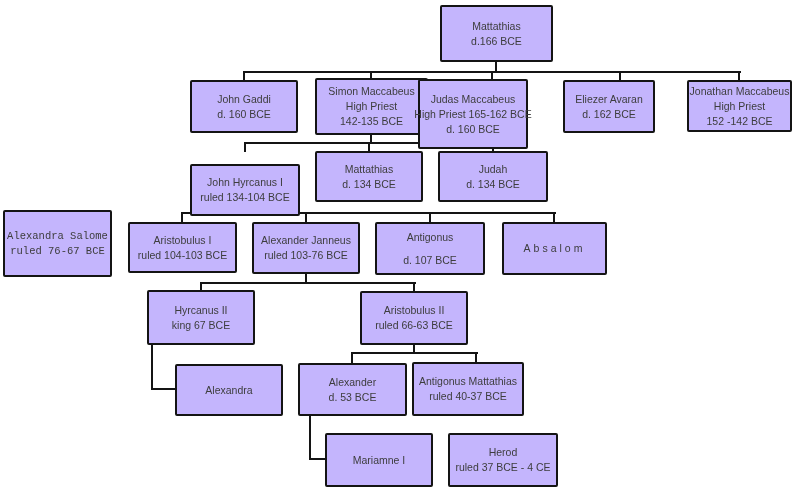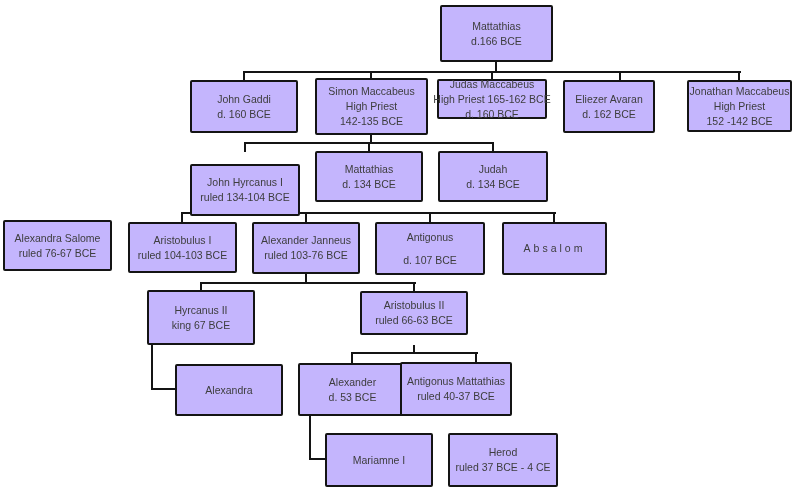--- a/index.html
+++ b/index.html
@@ -54,21 +54,21 @@
       </div>
       <div class="node" style="left: 190px; top: 80px; width: 108px; height: 53px;">
         <div class="node-line">John Gaddi</div>
         <div class="node-line">d. 160 BCE</div>
       </div>
       <div class="node" style="left: 315px; top: 78px; width: 113px; height: 57px;">
         <div class="node-line">Simon Maccabeus</div>
         <div class="node-line">High Priest</div>
         <div class="node-line">142-135 BCE</div>
       </div>
-      <div class="node" style="left: 437px; top: 79px; width: 110px; height: 40px;">
+      <div class="node" style="left: 418px; top: 79px; width: 110px; height: 70px;">
         <div class="node-line">Judas Maccabeus</div>
         <div class="node-line">High Priest  165-162 BCE</div>
         <div class="node-line">d. 160 BCE</div>
       </div>
       <div class="node" style="left: 563px; top: 80px; width: 92px; height: 53px;">
         <div class="node-line">Eliezer Avaran</div>
         <div class="node-line">d. 162 BCE</div>
       </div>
       <div class="node" style="left: 687px; top: 80px; width: 105px; height: 52px;">
         <div class="node-line">Jonathan Maccabeus</div>
@@ -80,21 +80,21 @@
         <div class="node-line">ruled 134-104 BCE</div>
       </div>
       <div class="node" style="left: 315px; top: 151px; width: 108px; height: 51px;">
         <div class="node-line">Mattathias</div>
         <div class="node-line">d. 134 BCE</div>
       </div>
       <div class="node" style="left: 438px; top: 151px; width: 110px; height: 51px;">
         <div class="node-line">Judah</div>
         <div class="node-line">d. 134 BCE</div>
       </div>
-      <div class="node" style="left: 3px; top: 220px; width: 109px; height: 51px;">
+      <div class="node" style="left: 3px; top: 210px; width: 109px; height: 67px; font-family: Liberation Mono, monospace;">
         <div class="node-line">Alexandra Salome</div>
         <div class="node-line">ruled 76-67 BCE</div>
       </div>
       <div class="node" style="left: 128px; top: 222px; width: 109px; height: 51px;">
         <div class="node-line">Aristobulus I</div>
         <div class="node-line">ruled 104-103 BCE</div>
       </div>
       <div class="node" style="left: 252px; top: 222px; width: 108px; height: 52px; text-align: center;">
         <div class="node-line">Alexander Janneus</div>
         <div class="node-line">ruled 103-76 BCE</div>
@@ -103,32 +103,32 @@
         <div class="node-line">Antigonus</div>
         <div class="node-line">d. 107 BCE</div>
       </div>
       <div class="node spaced" style="left: 502px; top: 222px; width: 105px; height: 53px;">
         <div class="node-line">Absalom</div>
       </div>
       <div class="node" style="left: 147px; top: 290px; width: 108px; height: 55px;">
         <div class="node-line">Hyrcanus II</div>
         <div class="node-line">king 67 BCE</div>
       </div>
-      <div class="node" style="left: 360px; top: 291px; width: 108px; height: 44px;">
+      <div class="node" style="left: 360px; top: 291px; width: 108px; height: 54px;">
         <div class="node-line">Aristobulus II</div>
         <div class="node-line">ruled 66-63 BCE</div>
       </div>
       <div class="node" style="left: 175px; top: 364px; width: 108px; height: 52px;">
         <div class="node-line">Alexandra</div>
       </div>
       <div class="node" style="left: 298px; top: 363px; width: 109px; height: 53px;">
         <div class="node-line">Alexander</div>
         <div class="node-line">d. 53 BCE</div>
       </div>
-      <div class="node" style="left: 400px; top: 362px; width: 112px; height: 54px;">
+      <div class="node" style="left: 412px; top: 362px; width: 112px; height: 54px;">
         <div class="node-line">Antigonus  Mattathias</div>
         <div class="node-line">ruled 40-37 BCE</div>
       </div>
       <div class="node" style="left: 325px; top: 433px; width: 108px; height: 54px;">
         <div class="node-line">Mariamne I</div>
       </div>
       <div class="node" style="left: 448px; top: 433px; width: 110px; height: 54px;">
         <div class="node-line">Herod</div>
         <div class="node-line">ruled 37 BCE - 4 CE</div>
       </div>

